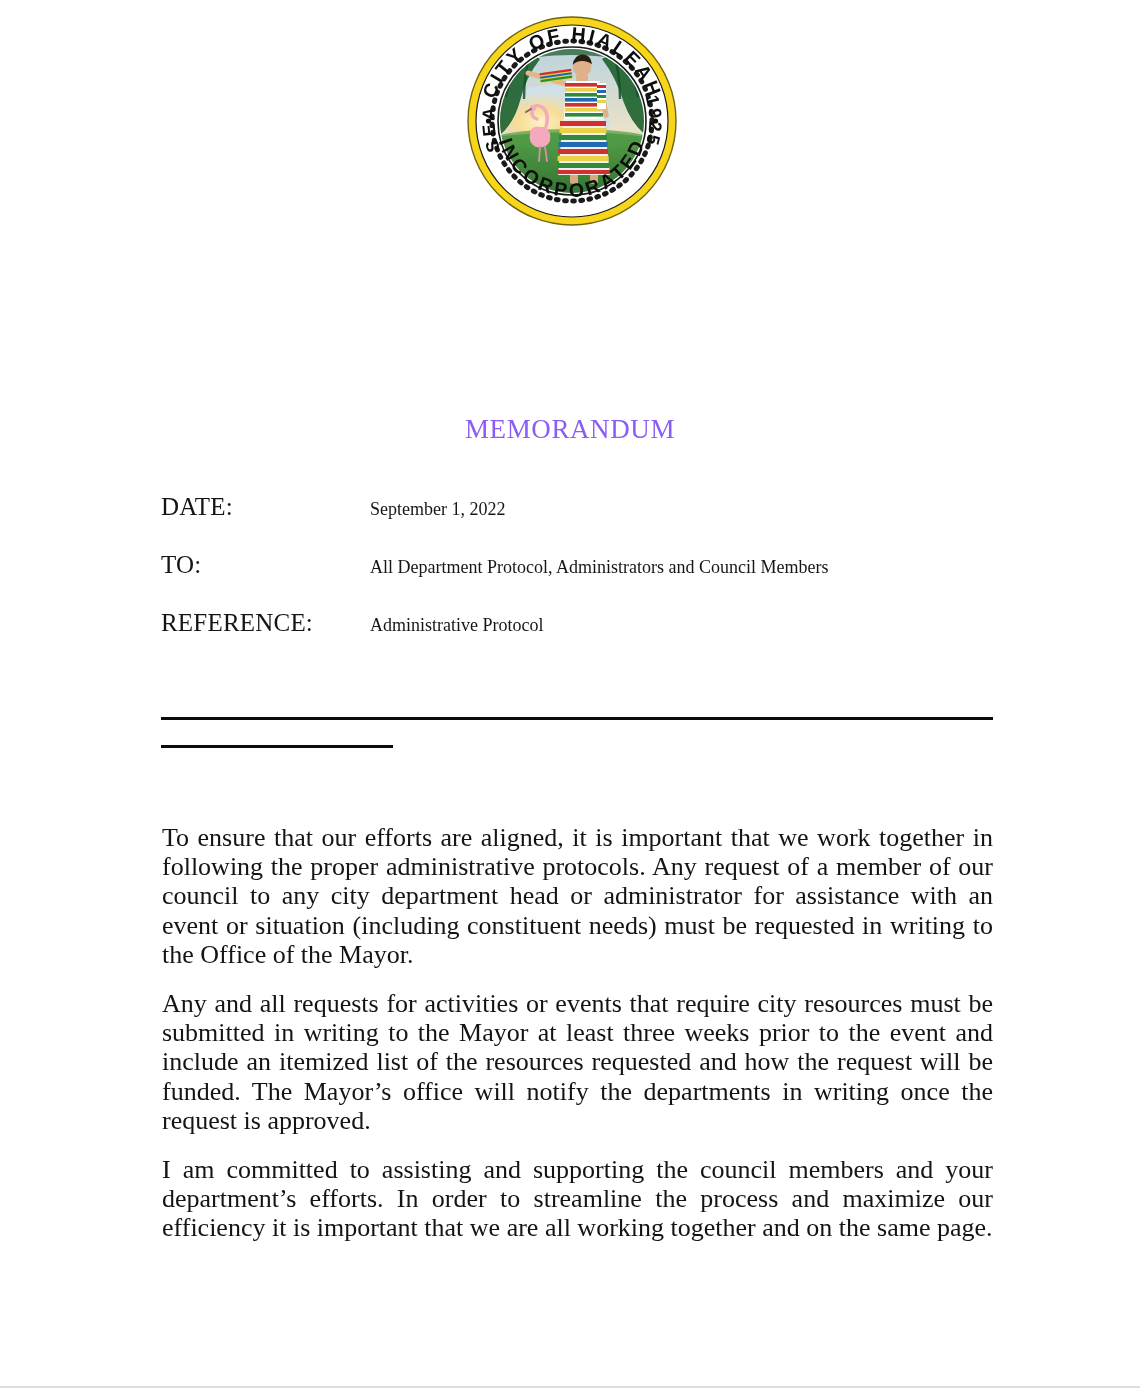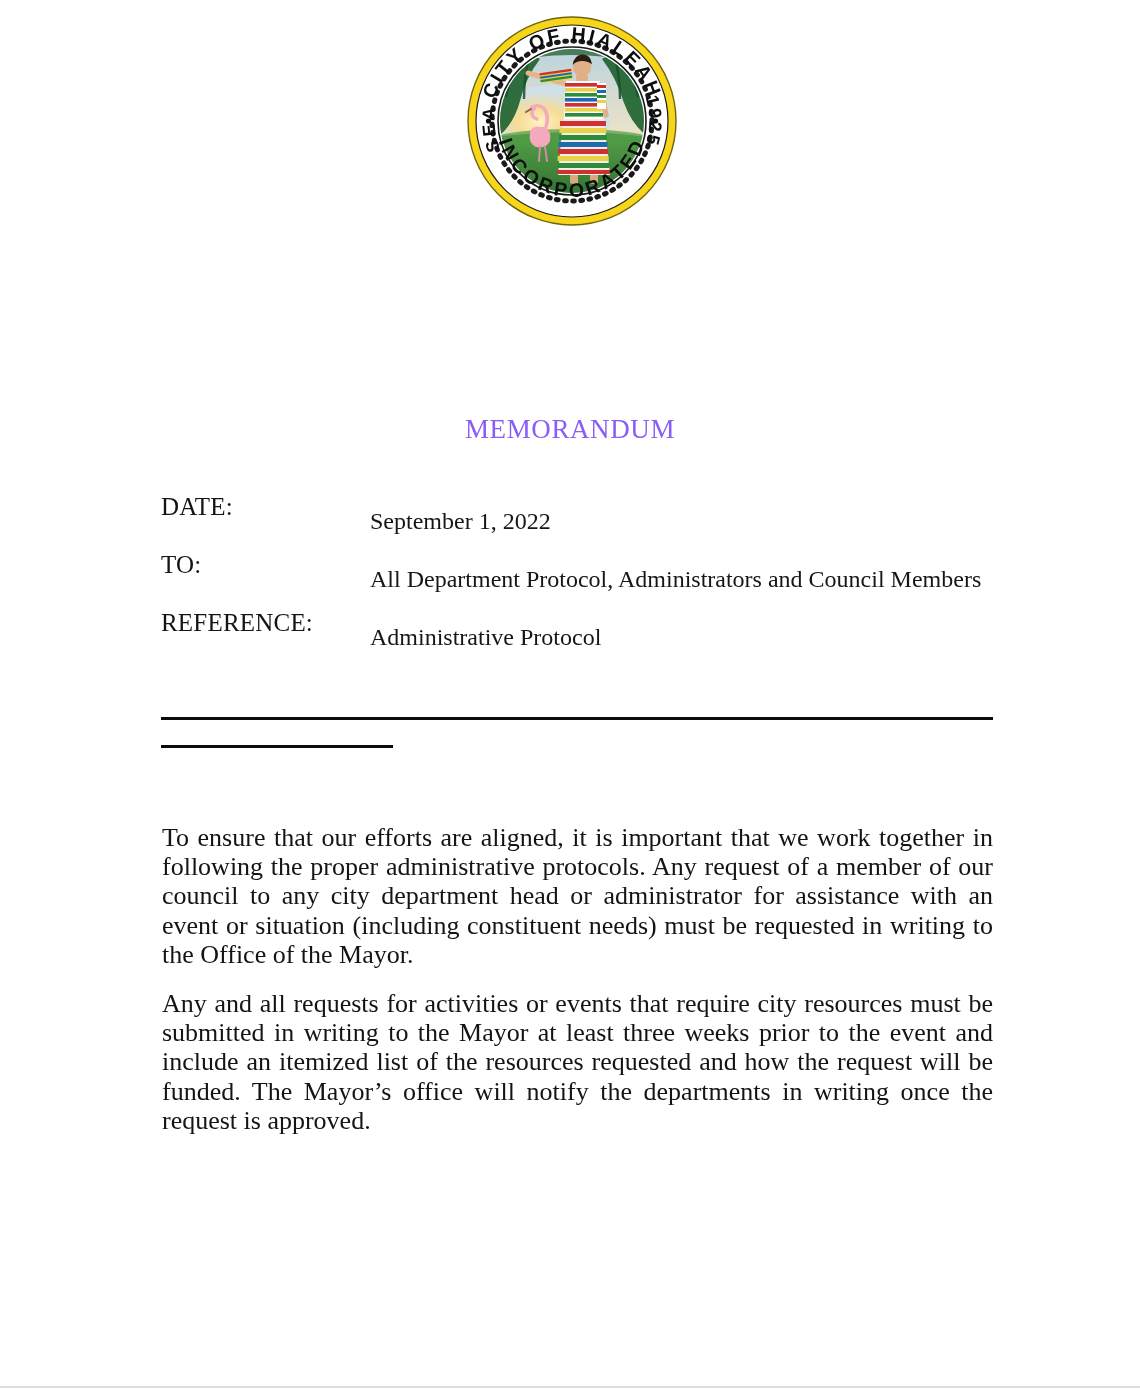--- a/index.html
+++ b/index.html
@@ -55,22 +55,22 @@
     left: 161px;
     top: 0;
     font-size: 25px;
     line-height: 30px;
     color: #141414;
     letter-spacing: 0.2px;
   }
   .hdr-value {
     position: absolute;
     left: 370px;
-    top: 14px;
-    font-size: 24px;
+    top: 2px;
+    font-size: 18px;
     line-height: 30px;
     color: #161616;
   }
 
   
   .rule-long {
     position: absolute;
     left: 161px;
     top: 717px;
     width: 832px;
@@ -274,15 +274,16 @@
   </div>
 
 </div>
 
 <div class="rule-long"></div>
 <div class="rule-short"></div>
 
 <div class="body-block">
   <p class="para">To ensure that our efforts are aligned, it is important that we work together in following the proper administrative protocols. Any request of a member of our council to any city department head or administrator for assistance with an event or situation (including constituent needs) must be requested in writing to the Office of the Mayor.</p>
   <p class="para">Any and all requests for activities or events that require city resources must be submitted in writing to the Mayor at least three weeks prior to the event and include an itemized list of the resources requested and how the request will be funded. The Mayor’s office will notify the departments in writing once the request is approved.</p>
+  <p class="para">I am committed to assisting and supporting the council members and your department’s efforts. In order to streamline the process and maximize our efficiency it is important that we are all working together and on the same page.</p>
 </div>
 
 <div class="footer-divider"></div>
 
 </body></html>

